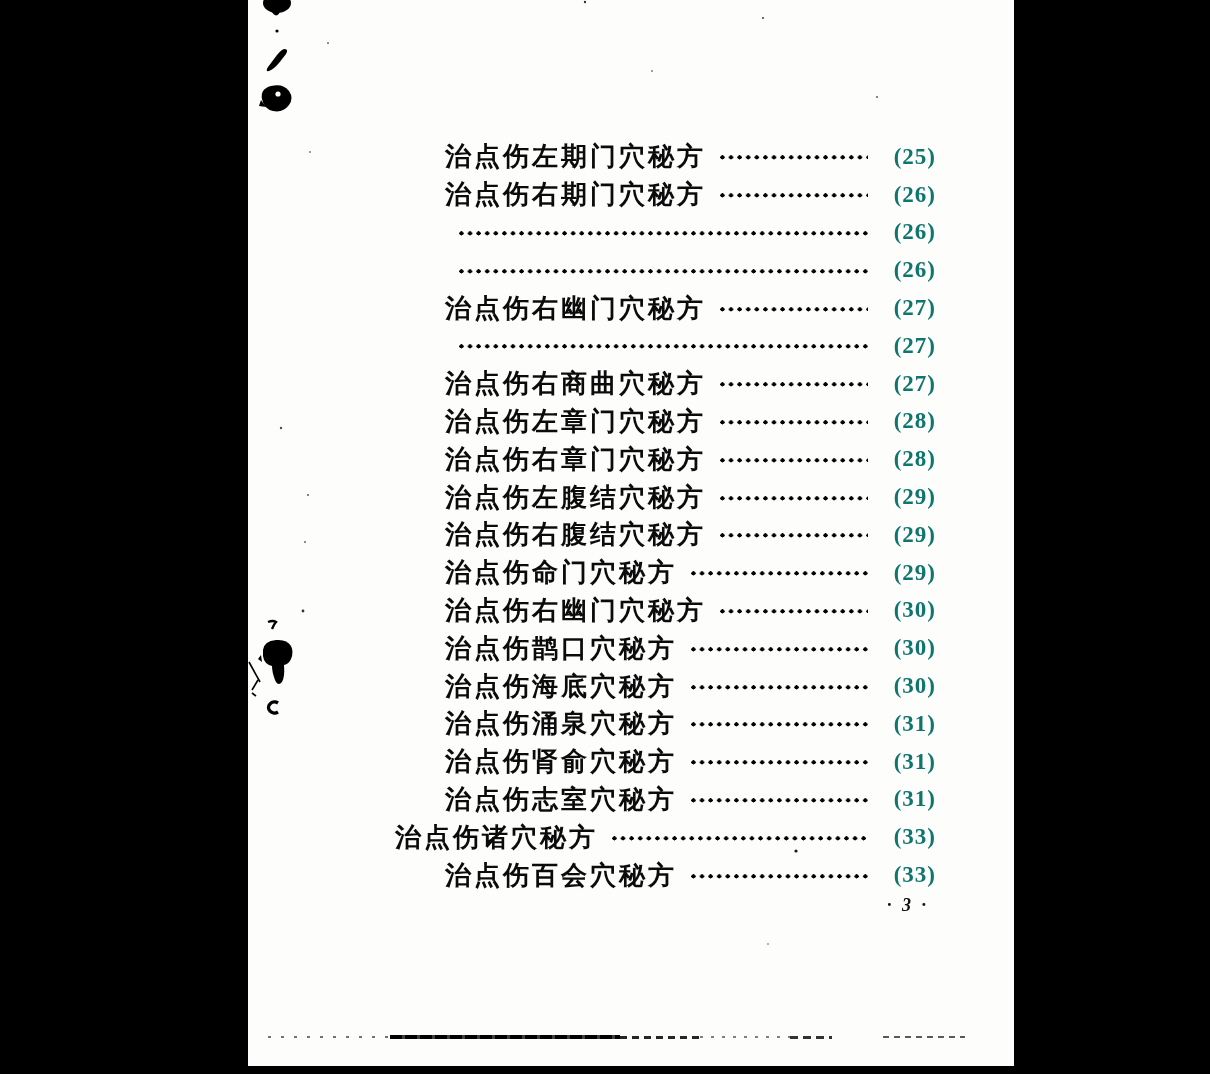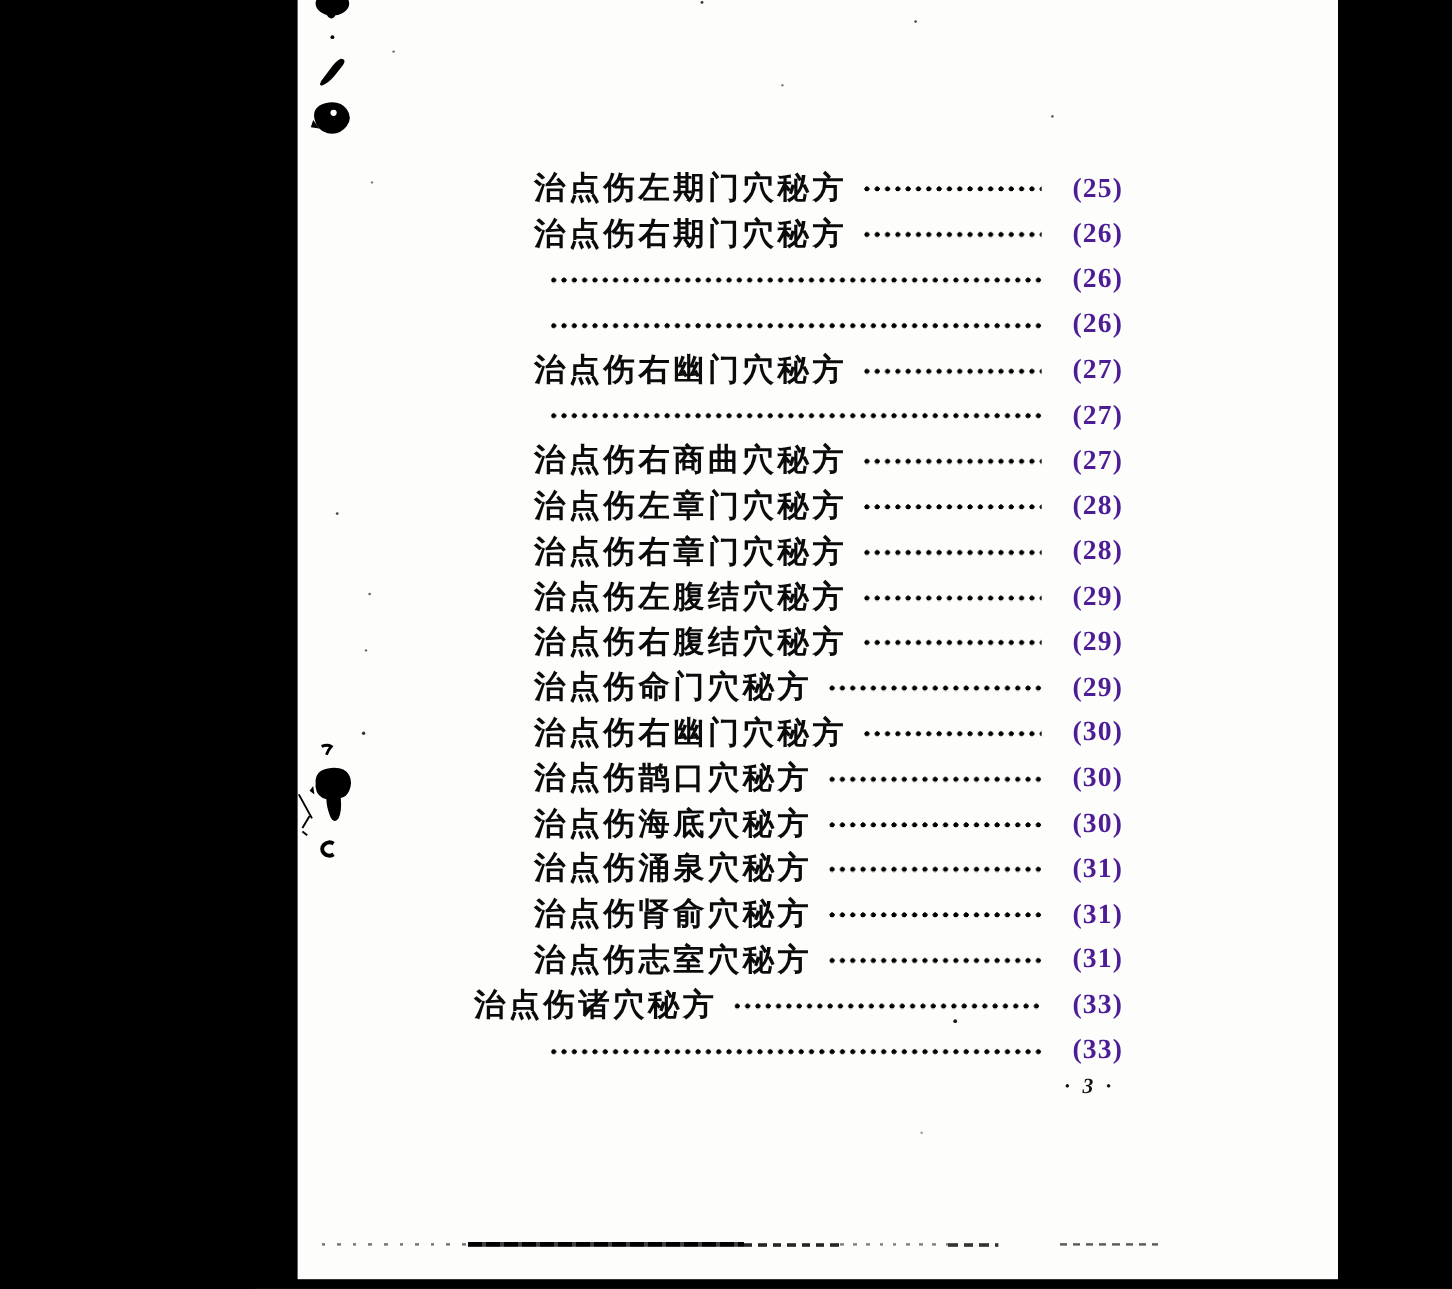--- a/index.html
+++ b/index.html
@@ -1,21 +1,21 @@
 <!DOCTYPE html>
 <html><head>
 <meta charset="utf-8">
 <style>
   html,body{margin:0;padding:0;background:#000;}
   body{
     width:1210px;height:1074px;position:relative;overflow:hidden;
     font-family:"Liberation Serif","DejaVu Serif",serif;
   }
   .paper{
-    position:absolute;left:248px;top:0;width:867px;height:1066px;
+    position:absolute;left:248px;top:0;width:766px;height:1066px;
     background:#fdfdfc;
   }
   .toc{
     position:absolute;left:147px;top:138px;width:541px;
   }
   .toc-row{
     height:37.8px;display:flex;align-items:center;
     padding-left:50px;color:#0b0b0b;
   }
   .toc-row.no-indent{padding-left:0;justify-content:space-between;}
@@ -24,21 +24,21 @@
     letter-spacing:3px;color:#0b0b0b;
   }
   .leader{
     flex:1;height:5px;margin:0 10px 0 14px;align-self:center;
     transform:translateY(1px);
     background:radial-gradient(circle at 2.4px 2.4px,#000 1.9px,transparent 2.3px);
     background-size:8.6px 5px;background-repeat:repeat-x;
   }
   .toc-page{
     white-space:nowrap;width:58px;text-align:right;
-    font-size:23px;font-weight:600;letter-spacing:1px;color:#4c1d95;
+    font-size:23px;font-weight:600;letter-spacing:1px;color:#0f766e;
   }
   .footer-num{
     position:absolute;left:620px;top:895px;width:80px;text-align:center;
     font-size:18px;font-style:italic;font-weight:600;
     letter-spacing:3px;color:#111;
   }
   .streak{position:absolute;left:0;top:1034px;width:766px;height:8px;}
   .streak > div{position:absolute;top:2px;}
   .seg-a{left:20px;width:122px;height:2px;opacity:.55;
     background:repeating-linear-gradient(90deg,#000 0 3px,transparent 3px 13px);}
@@ -185,20 +185,21 @@
       <span class="toc-title">治点伤志室穴秘方</span>
       <span class="leader"></span>
       <span class="toc-page">(31)</span>
     </div>
       <div class="toc-row no-indent">
       <span class="toc-title">治点伤诸穴秘方</span>
       <span class="leader"></span>
       <span class="toc-page">(33)</span>
     </div>
       <div class="toc-row">
+      <span class="toc-title">治点伤百会穴秘方</span>
       <span class="leader"></span>
       <span class="toc-page">(33)</span>
     </div>
     </div>
 
   <div class="footer-num">· 3 ·</div>
 
   <div class="streak">
     <div class="seg-a"></div>
     <div class="seg-b"></div>

